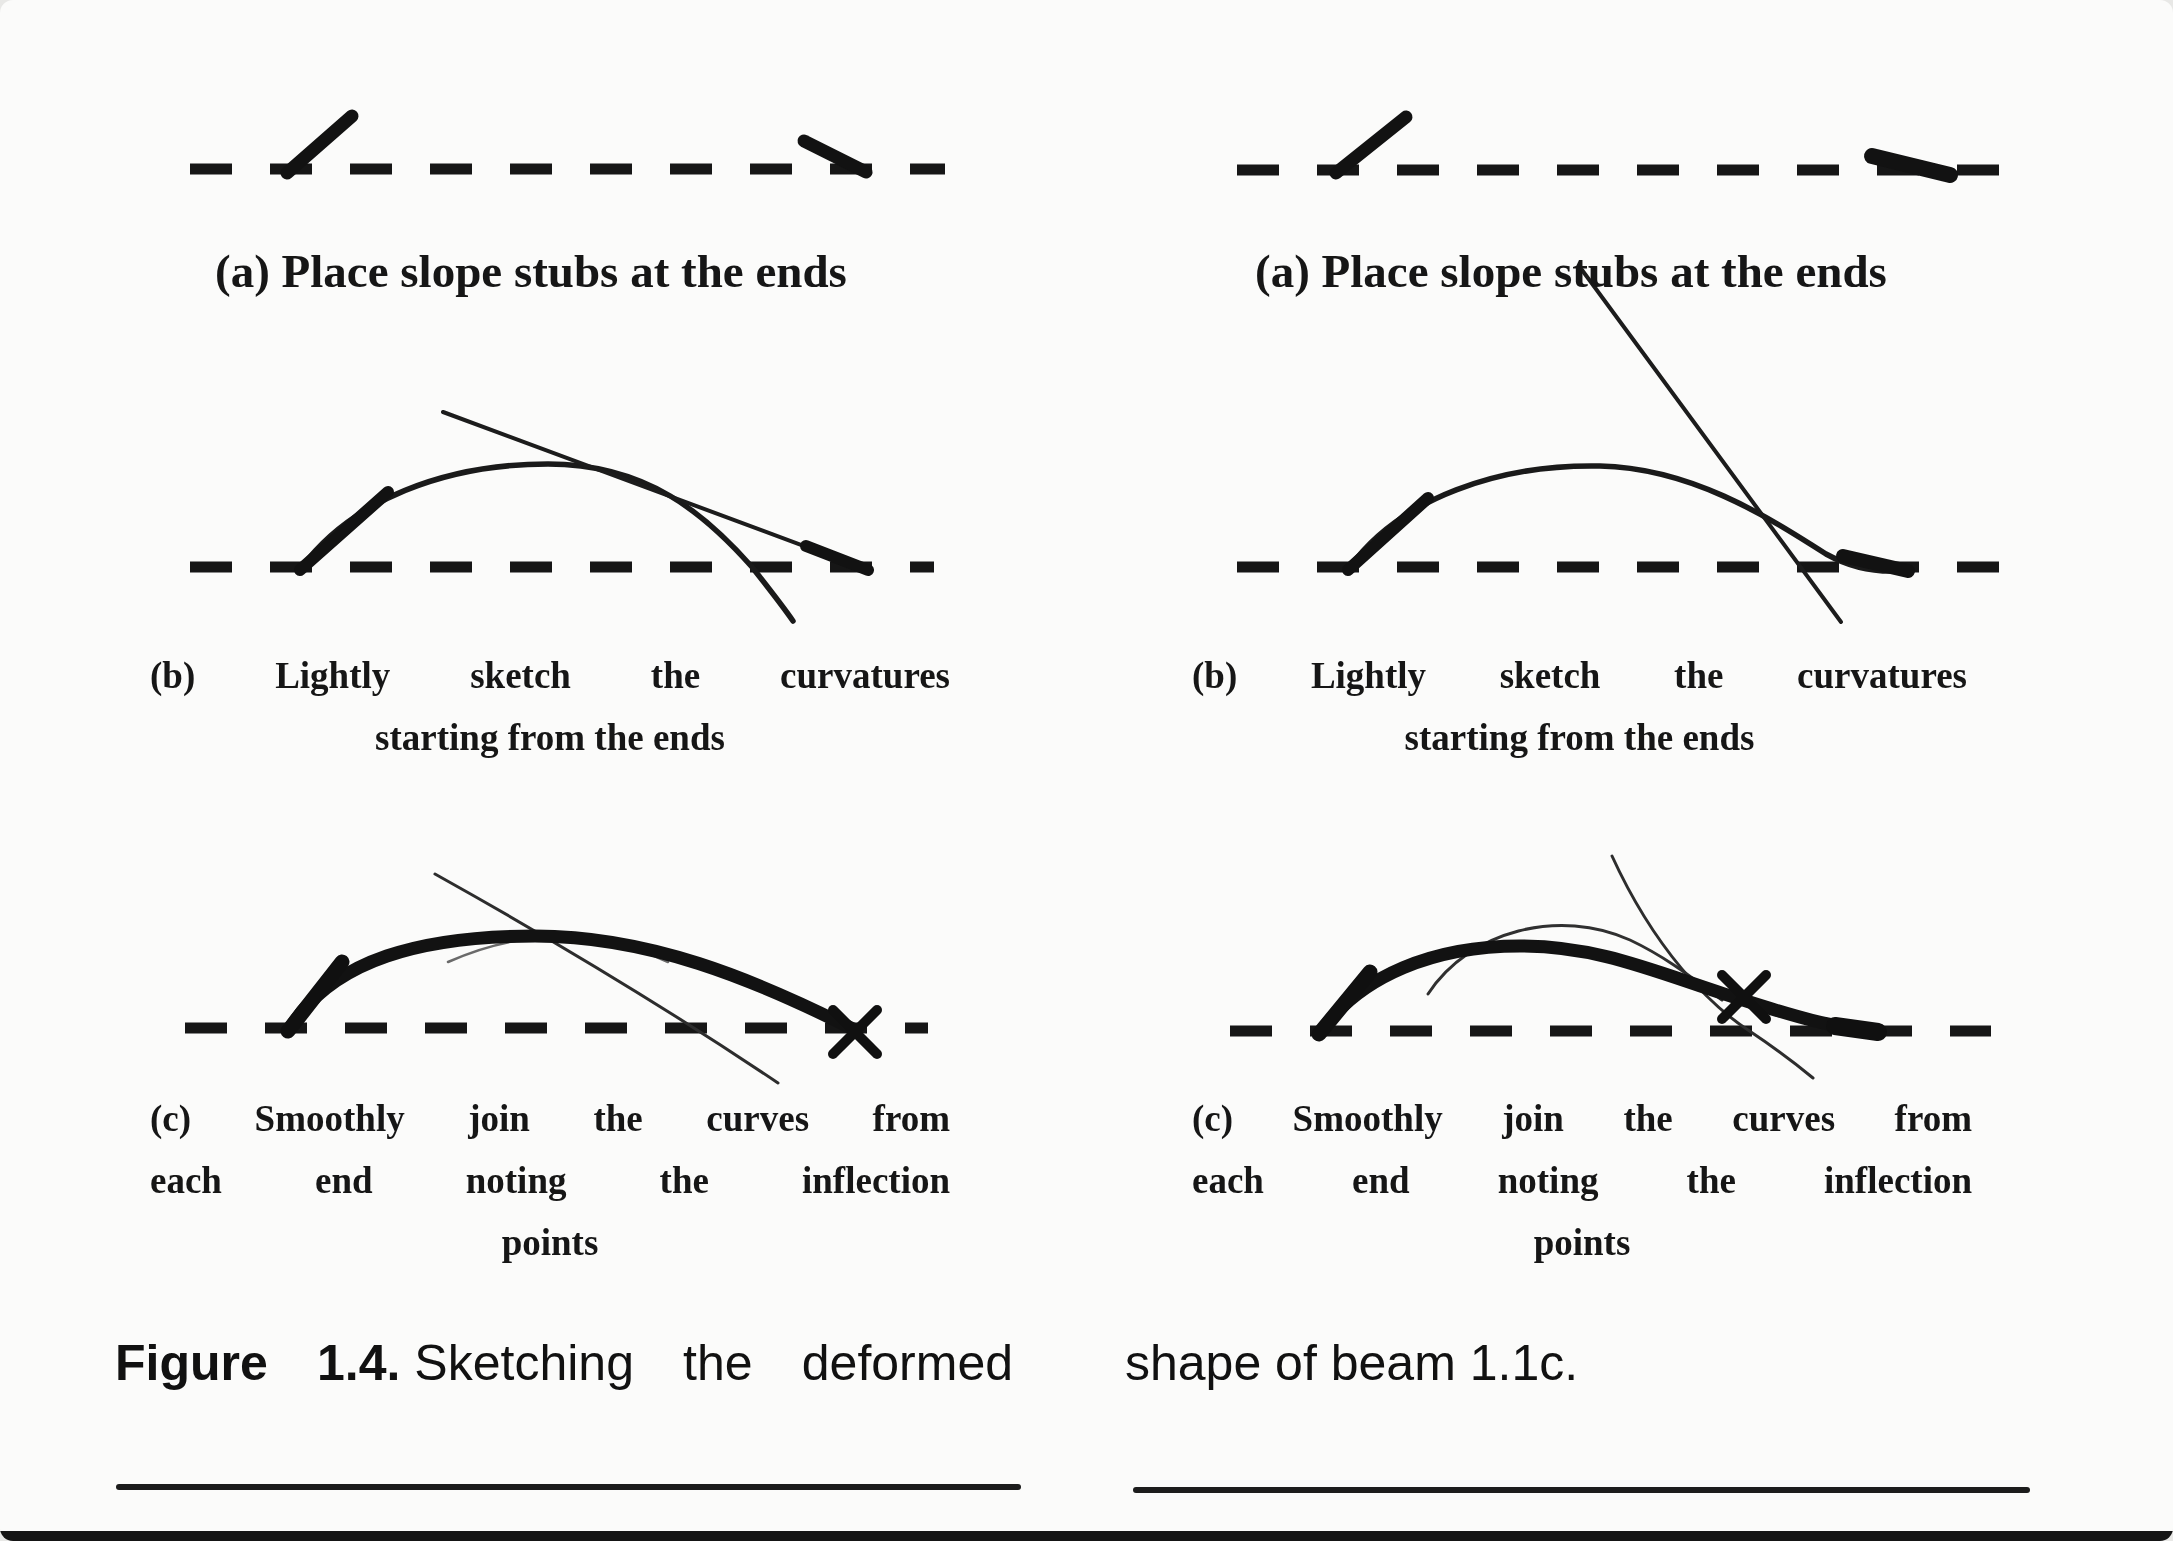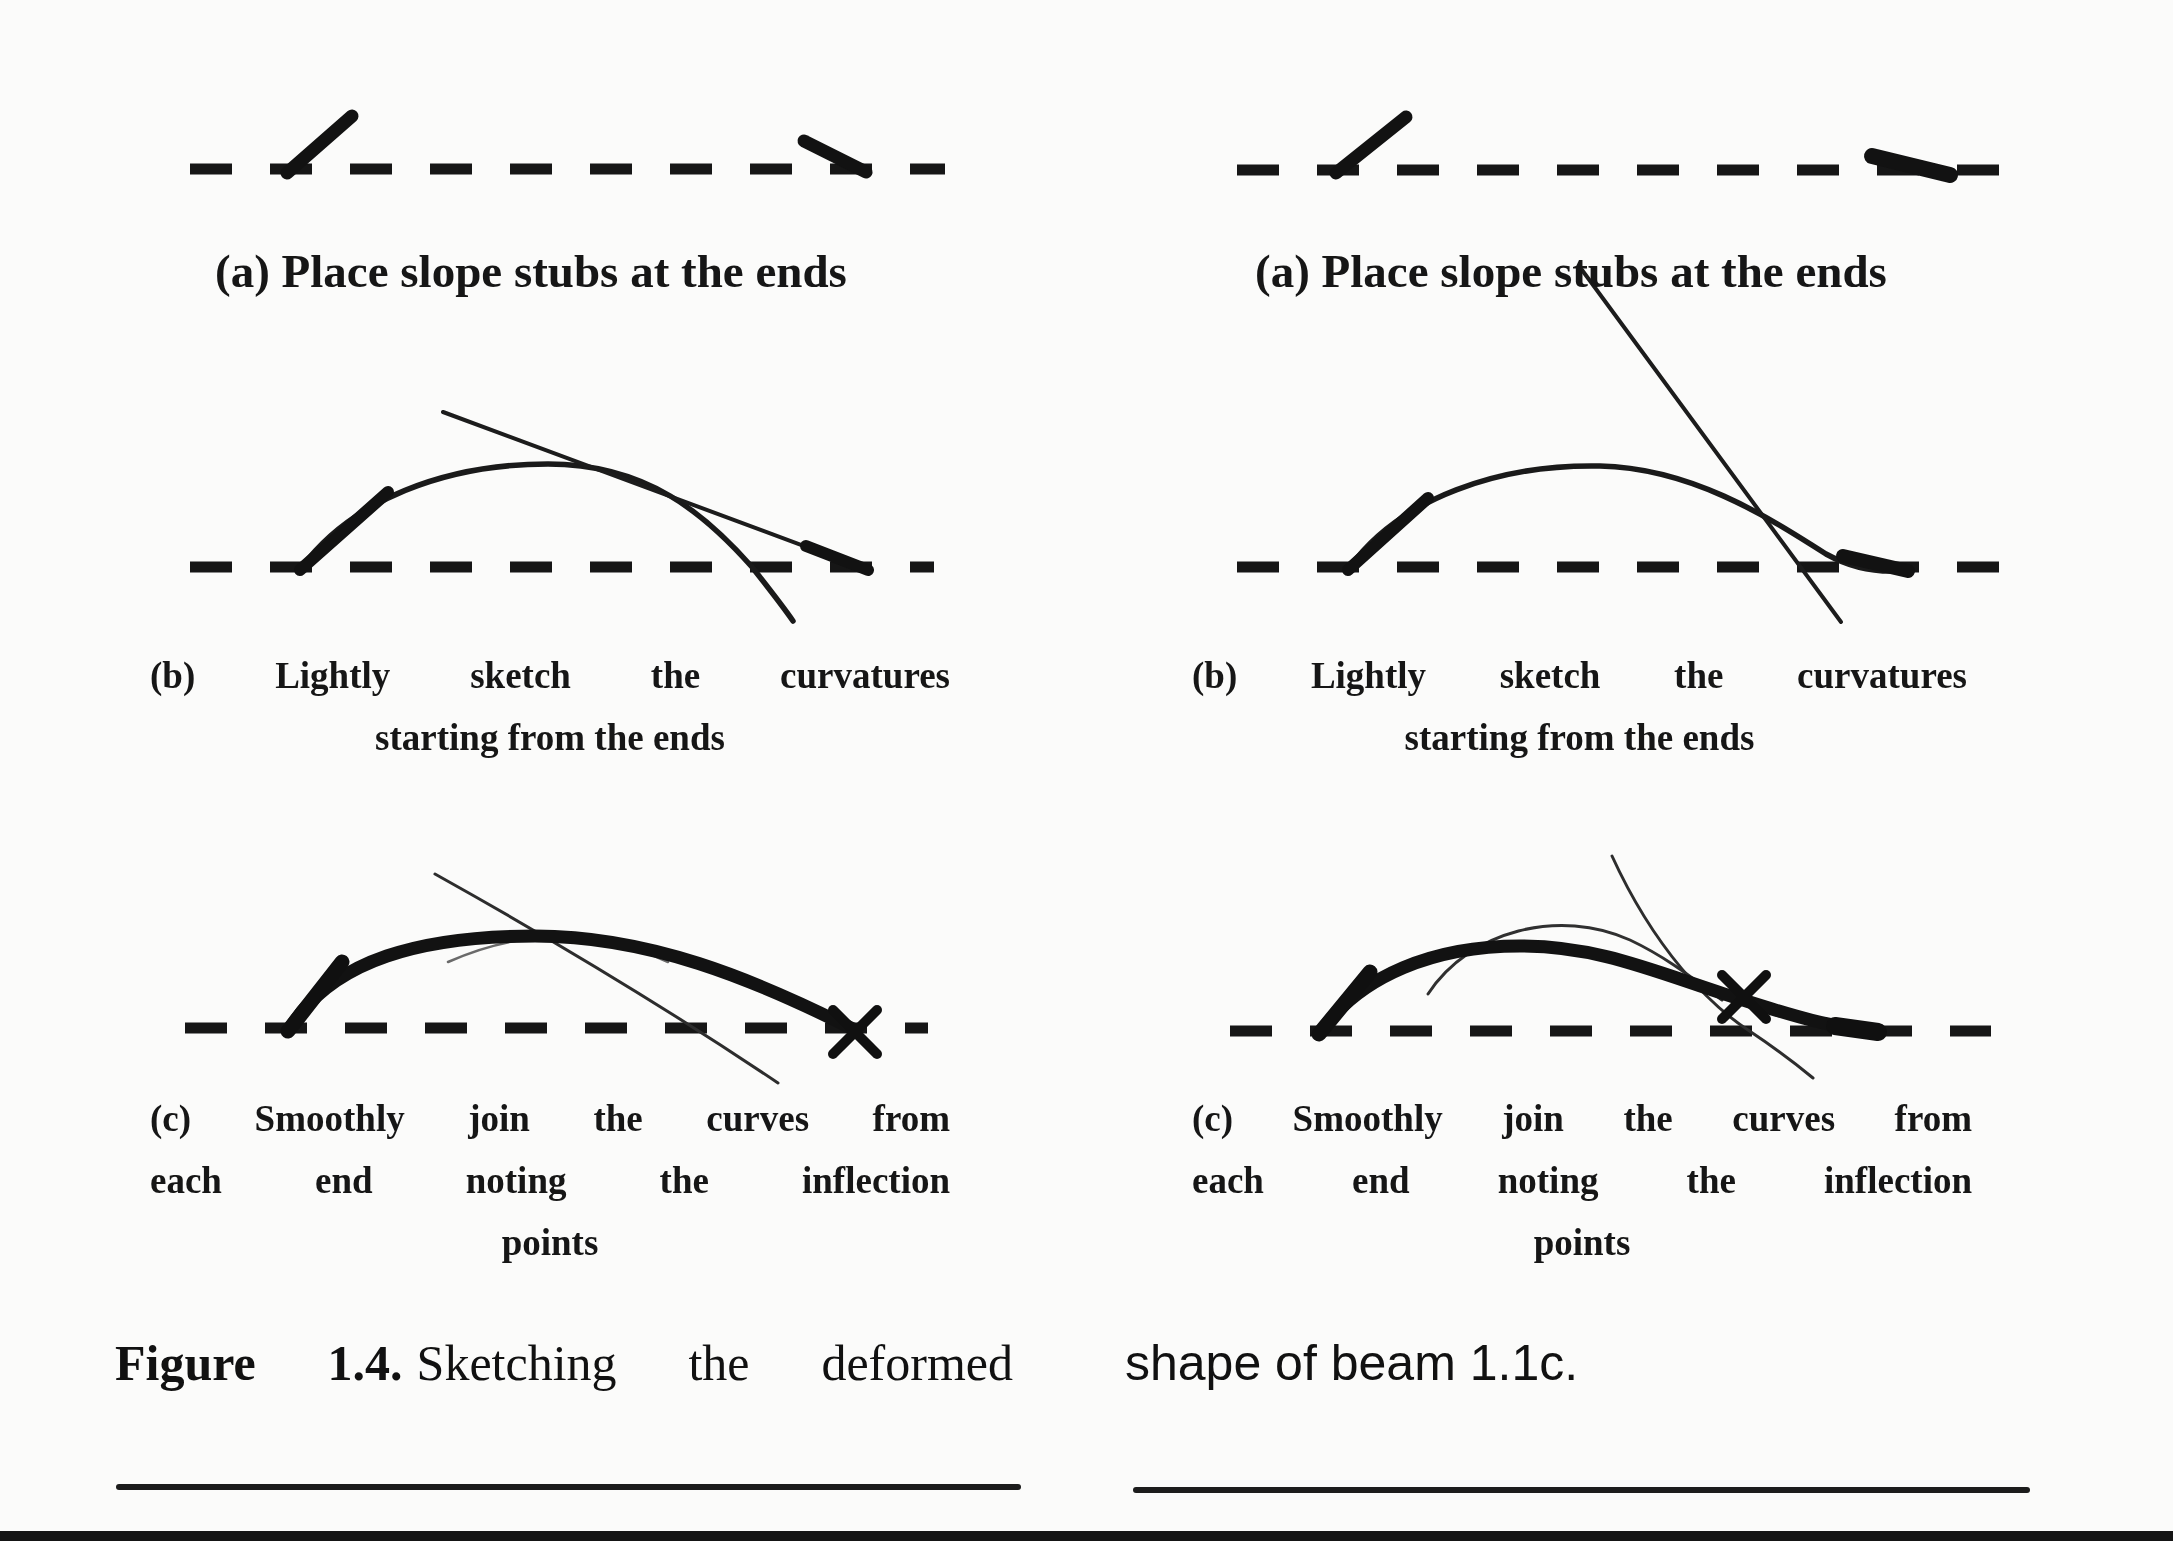--- a/index.html
+++ b/index.html
@@ -4,20 +4,21 @@
 <style>
   html,body{margin:0;padding:0;background:#e8e8e6;}
   .page{
     position:relative;
     width:2173px;height:1541px;
     margin:0 auto;
     background:#fbfbfa;
     overflow:hidden;
     font-family:"Liberation Serif", serif;
     color:#141414;
+    border-radius:13px;
   }
   .artwork{position:absolute;left:0;top:0;width:2173px;height:1541px;}
   .abs{position:absolute;}
   
   .step-caption{
     font-family:"Liberation Serif", serif;
     font-weight:600;
     font-size:47px;
     line-height:62px;
     color:#161616;
@@ -26,21 +27,21 @@
   .step-block{font-family:"Liberation Serif", serif;font-weight:600;font-size:37px;line-height:62px;color:#161616;}
   .jline{text-align:justify;text-align-last:justify;}
   .lastline{text-align:center;}
   
   .figcap{
     font-family:"Liberation Sans", sans-serif;
     font-size:50px;line-height:71px;color:#111;
   }
   .figcap .lead{font-weight:700;}
   .figcap .rest{font-weight:400;margin-left:14px;}
-  .figcap-l1{text-align:justify;text-align-last:justify;font-family:Liberation Serif, serif;}
+  .figcap-l1{text-align:justify;text-align-last:justify;}
   .rule{position:absolute;height:6px;background:#1c1c1c;border-radius:3px;}
   .bottom-bar{position:absolute;left:0;top:1531px;width:2173px;height:10px;background:#151515;}
 </style>
 </head>
 <body>
 
 <div class="page">
 
   <svg class="artwork" viewBox="0 0 2173 1541" fill="none" stroke-linecap="round" stroke-linejoin="round">
 

